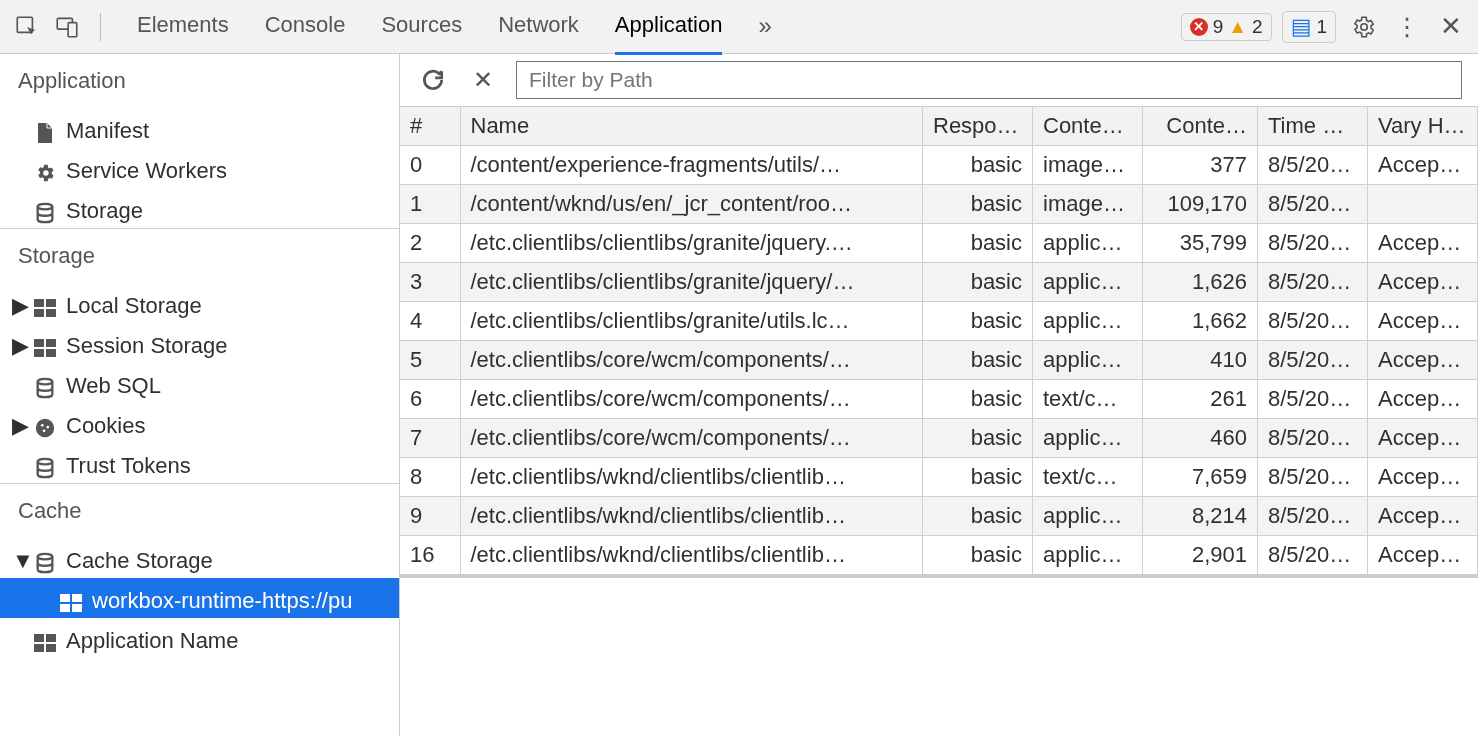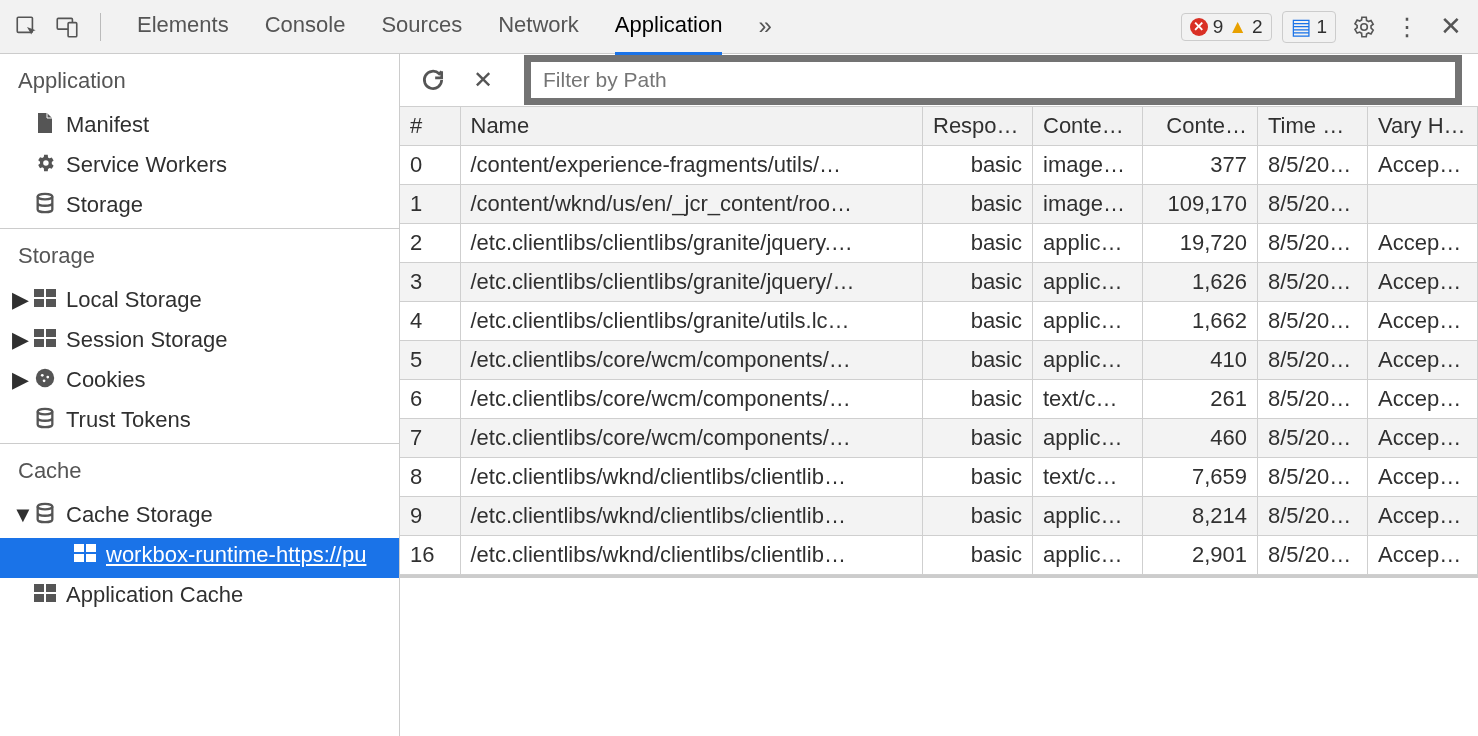--- a/index.html
+++ b/index.html
@@ -81,57 +81,56 @@
   overflow: hidden;
   background:#fff;
 }
 .section-header {
   font-size: 22px;
   padding: 14px 18px;
   color: #555;
 }
 .tree-item {
   display: flex;
-  align-items: flex-start;
+  align-items: flex-end;
   padding: 4px 0 4px 30px;
   gap: 10px;
   font-size: 22px;
   cursor: pointer;
   height: 40px;
 }
 .tree-item .tri {
   width: 14px;
   margin-left: -20px;
   padding-left: 2px;
 }
 .tree-item.selected {
   background: #1a73e8;
   color: #fff;
 }
-.tree-child { padding-left: 70px; text-decoration: underline; }
+.tree-child { padding-left: 56px; }
 .top-border { border-top: 1px solid #ccc; }
 .content {
   flex: 1;
   display: flex;
   flex-direction: column;
 }
 .content-toolbar {
   display: flex;
   align-items: center;
   height: 52px;
   padding: 8px 16px;
   gap: 16px;
 }
 .filter-input {
   flex: 1;
   height: 38px;
   font-size: 21px;
   padding: 18px 12px;
-  border: 7px solid #737373;
-  margin-left: 8px;
+  border: 1px solid #737373;
 }
 .table {
   width: 100%;
   border-collapse: collapse;
   table-layout: fixed;
   font-size: 22px;
 }
 .table th, .table td {
   border: 1px solid #cfcfcf;
   border-left:none;
@@ -249,20 +248,30 @@
             <svg width="22" height="18" viewBox="0 0 22 18" fill="#555">
               <rect x="0" y="0" width="10" height="8"></rect>
               <rect x="12" y="0" width="10" height="8"></rect>
               <rect x="0" y="10" width="10" height="8"></rect>
               <rect x="12" y="10" width="10" height="8"></rect>
             </svg>
           </span>
           <span>Session Storage</span>
         </div>
         <div class="tree-item">
+          <span class="tri"></span>
+          <span class="tree-icon">
+            <svg width="22" height="22" viewBox="0 0 24 24" fill="none" stroke="#555" stroke-width="2.5">
+              <ellipse cx="12" cy="5" rx="8" ry="3"></ellipse>
+              <path d="M4 5v7c0 1.7 3.6 3 8 3s8-1.3 8-3V5M4 12v7c0 1.7 3.6 3 8 3s8-1.3 8-3v-7"></path>
+            </svg>
+          </span>
+          <span>Web SQL</span>
+        </div>
+        <div class="tree-item">
           <span class="tri">▶</span>
           <span class="tree-icon">
             <svg width="22" height="22" viewBox="0 0 24 24" fill="#555">
               <circle cx="12" cy="12" r="10"></circle>
               <circle cx="9" cy="9" r="1.5" fill="#fff"></circle>
               <circle cx="15" cy="11" r="1.5" fill="#fff"></circle>
               <circle cx="11" cy="15" r="1.5" fill="#fff"></circle>
             </svg>
           </span>
           <span>Cookies</span>
@@ -305,21 +314,21 @@
         <div class="tree-item">
           <span class="tri"></span>
           <span class="tree-icon">
             <svg width="22" height="18" viewBox="0 0 22 18" fill="#555">
               <rect x="0" y="0" width="10" height="8"></rect>
               <rect x="12" y="0" width="10" height="8"></rect>
               <rect x="0" y="10" width="10" height="8"></rect>
               <rect x="12" y="10" width="10" height="8"></rect>
             </svg>
           </span>
-          <span>Application Cache</span>
+          <span>Application Name</span>
         </div>
       </div>
   </div>
 
   <div class="content">
     <div class="content-toolbar">
       <div class="tool-icon">
         <svg class="icon-svg" viewBox="0 0 24 24">
             <path d="M20 12a8 8 0 11-2.3-5.7L20 4M20 4v6h-6" stroke-width="2.5"></path>
           </svg>
@@ -365,21 +374,21 @@
             <td>image…</td>
             <td class="r">109,170</td>
             <td>8/5/20…</td>
             <td></td>
           </tr>
           <tr>
             <td>2</td>
             <td>/etc.clientlibs/clientlibs/granite/jquery.…</td>
             <td class="r">basic</td>
             <td>applic…</td>
-            <td class="r">19,720</td>
+            <td class="r">35,799</td>
             <td>8/5/20…</td>
             <td>Accep…</td>
           </tr>
           <tr>
             <td>3</td>
             <td>/etc.clientlibs/clientlibs/granite/jquery/…</td>
             <td class="r">basic</td>
             <td>applic…</td>
             <td class="r">1,626</td>
             <td>8/5/20…</td>

